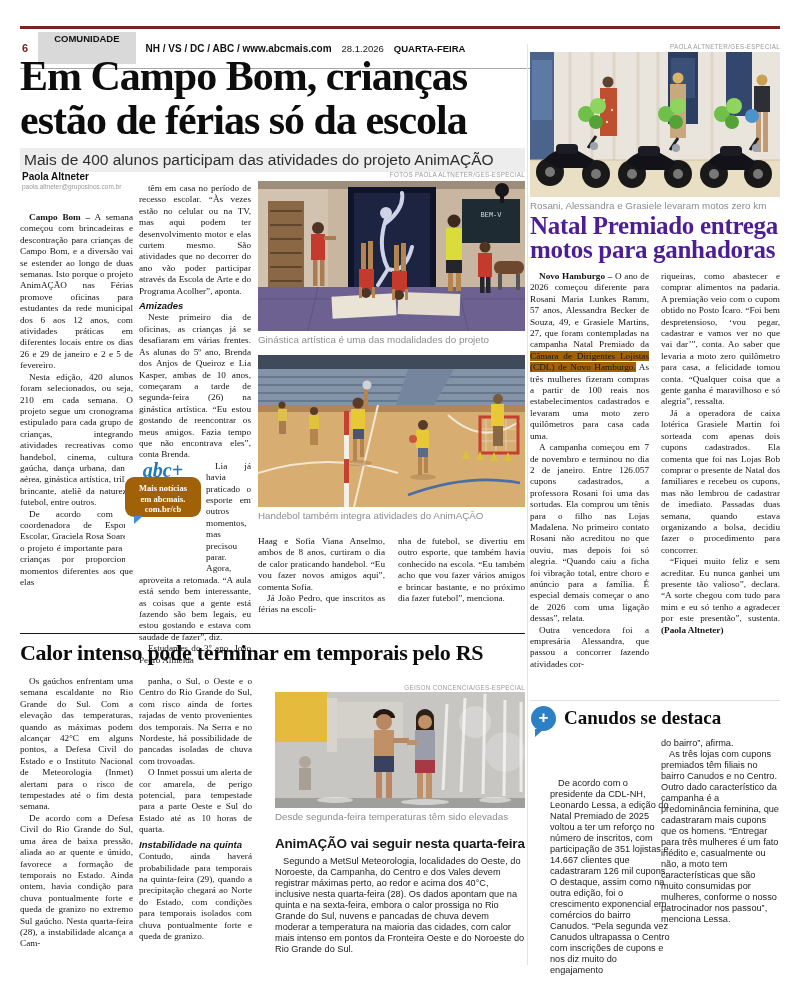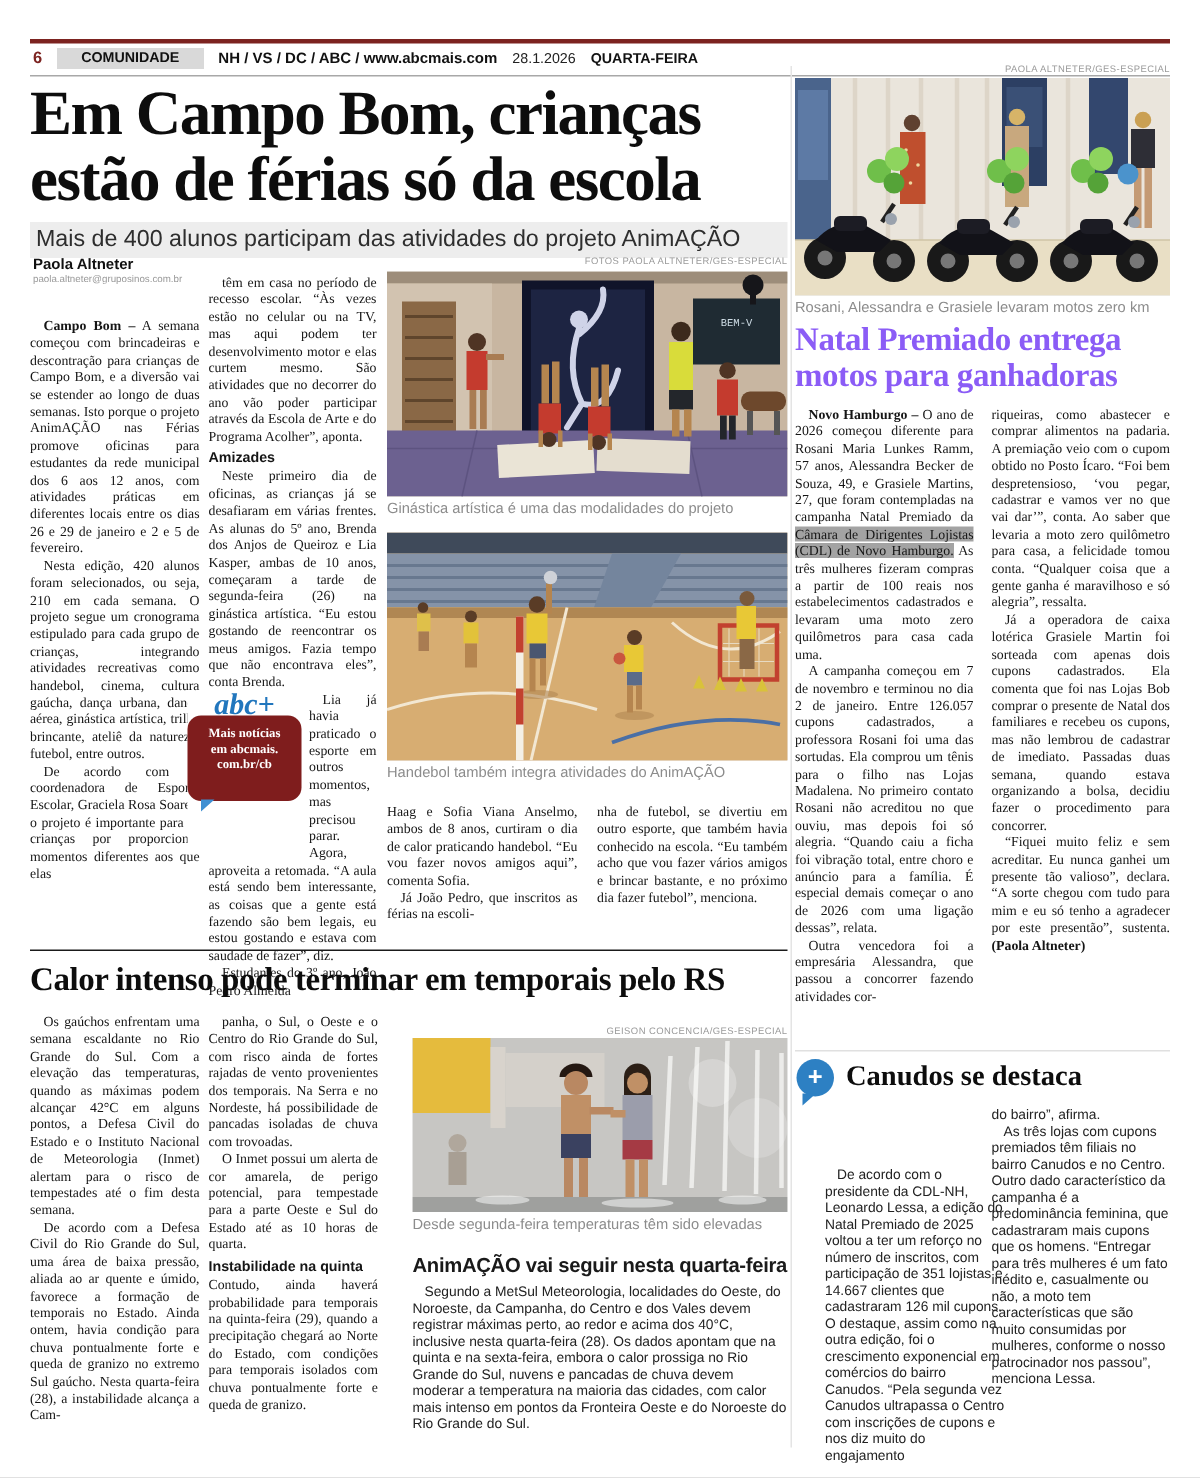--- a/index.html
+++ b/index.html
@@ -4,63 +4,63 @@
 <style>
   * { margin:0; padding:0; box-sizing:border-box; }
   body { background:#888; font-family:"Liberation Sans", sans-serif; }
   .page { position:relative; width:800px; height:985px; background:#ffffff; margin:0 auto; overflow:hidden; }
 
   
   .masthead { position:absolute; left:20px; top:26px; width:760px; }
   .top-rule { height:3px; background:#7c2320; }
   .masthead-row { display:flex; align-items:center; gap:10px; padding:3px 0 4px 2px; border-bottom:1px solid #a8a8a8; }
   .pageno { font-weight:bold; font-size:11px; color:#7c2320; }
-  .section-chip { background:#d9d9d9; padding:1px 16px 2px; font-weight:bold; font-size:9.5px; color:#111; }
+  .section-chip { background:#d9d9d9; padding:1px 16px 20px; font-weight:bold; font-size:9.5px; color:#111; }
   .edition { font-weight:bold; font-size:10px; color:#111; }
   .date { font-size:9.5px; color:#222; }
   .weekday { font-weight:bold; font-size:9.5px; color:#111; }
 
   
   .headline-main { position:absolute; left:20px; top:54px; width:512px;
     font-family:"Liberation Serif", serif; font-weight:bold; font-size:42px; line-height:44px;
     letter-spacing:-1px; color:#0d0d0d; }
   .subhead-band { position:absolute; left:20px; top:148px; width:505px; height:24px; background:#ededed;
     font-size:15.5px; line-height:24px; color:#2e2e2e; padding-left:4px; }
   .credit { position:absolute; font-size:6.3px; letter-spacing:.3px; color:#9a9a9a; text-align:right; text-transform:uppercase; }
   .byline { position:absolute; left:22px; top:171px; }
   .byline-name { font-weight:bold; font-size:10px; color:#111; }
   .byline-mail { font-size:6.5px; color:#999; margin-top:1px; }
 
   .col { position:absolute; font-family:"Liberation Serif", serif; font-size:9.2px; line-height:11.4px;
     text-align:justify; color:#151515; }
   .col p { text-indent:9px; }
-  .colsub { font-family:"Liberation Sans", sans-serif; font-weight:bold; font-size:9.5px; margin:3px 0 1px; }
-  .hl { background:#a3a3a3; }
+  .colsub { font-family:"Liberation Sans", sans-serif; font-weight:bold; font-size:9.5px; margin:3px 0 1px;font-style:italic; }
+  .hl { background:#a16207; }
 
   figure { position:absolute; }
   figure svg { display:block; width:100%; background:#ddd; }
   figcaption { margin-top:3px; font-size:9.8px; color:#8c8c8c; }
 
   
   .abc-badge { float:left; width:76px; height:100px; margin:3px 5px 0 -14px; background:#fff; padding-top:1px; }
   .abc-logo { font-style:italic; font-weight:900; font-size:20px; color:#2176bd; text-align:center;
     text-shadow:-1px -1px 0 #fff,1px -1px 0 #fff,-1px 1px 0 #fff,1px 1px 0 #fff; }
-  .abc-bubble { position:relative; background:#7f1d1d; border-radius:9px; margin-top:1px; padding:6px 2px 19px;
+  .abc-bubble { position:relative; background:#a16207; border-radius:9px; margin-top:1px; padding:6px 2px 2px;
     color:#fff; font-weight:bold; font-size:8.5px; line-height:10.5px; text-align:center; }
   .abc-tail { position:absolute; left:9px; bottom:-7px; width:0; height:0;
     border-top:8px solid #3f8fd2; border-right:9px solid transparent; }
 
   .divider { position:absolute; height:1px; background:#1a1a1a; }
   .divider-light { position:absolute; height:1px; background:#e0e0e0; }
   .vrule { position:absolute; width:1px; background:#e4e4e4; }
 
   .headline-weather { position:absolute; left:20px; top:640px; width:508px;
     font-family:"Liberation Serif", serif; font-weight:bold; font-size:22px; letter-spacing:-0.3px; color:#0d0d0d; }
   .headline-natal { position:absolute; left:530px; top:214px; width:252px;
-    font-family:"Liberation Serif", serif; font-weight:bold; font-size:22px; line-height:24px; letter-spacing:-0.3px; color:#8b5cf6; }
+    font-family:"Liberation Serif", serif; font-weight:bold; font-size:25px; line-height:24px; letter-spacing:-0.3px; color:#4c1d95; }
   .headline-canudos { position:absolute; left:564px; top:707px;
     font-family:"Liberation Serif", serif; font-weight:bold; font-size:19px; color:#0d0d0d;text-align:right; }
   .headline-calorao { position:absolute; left:275px; top:836px; width:250px;
     font-weight:bold; font-size:13.5px; letter-spacing:-0.2px; color:#1a1a1a; }
 
   .sanscol { position:absolute; font-size:9.2px; line-height:11px; color:#222; }
   .sanscol p { text-indent:8px; }
 
   .pin { position:absolute; left:531px; top:706px; width:25px; height:25px; background:#2d80c3; border-radius:50%;
     color:#fff; font-weight:bold; font-size:17px; line-height:24px; text-align:center; }

